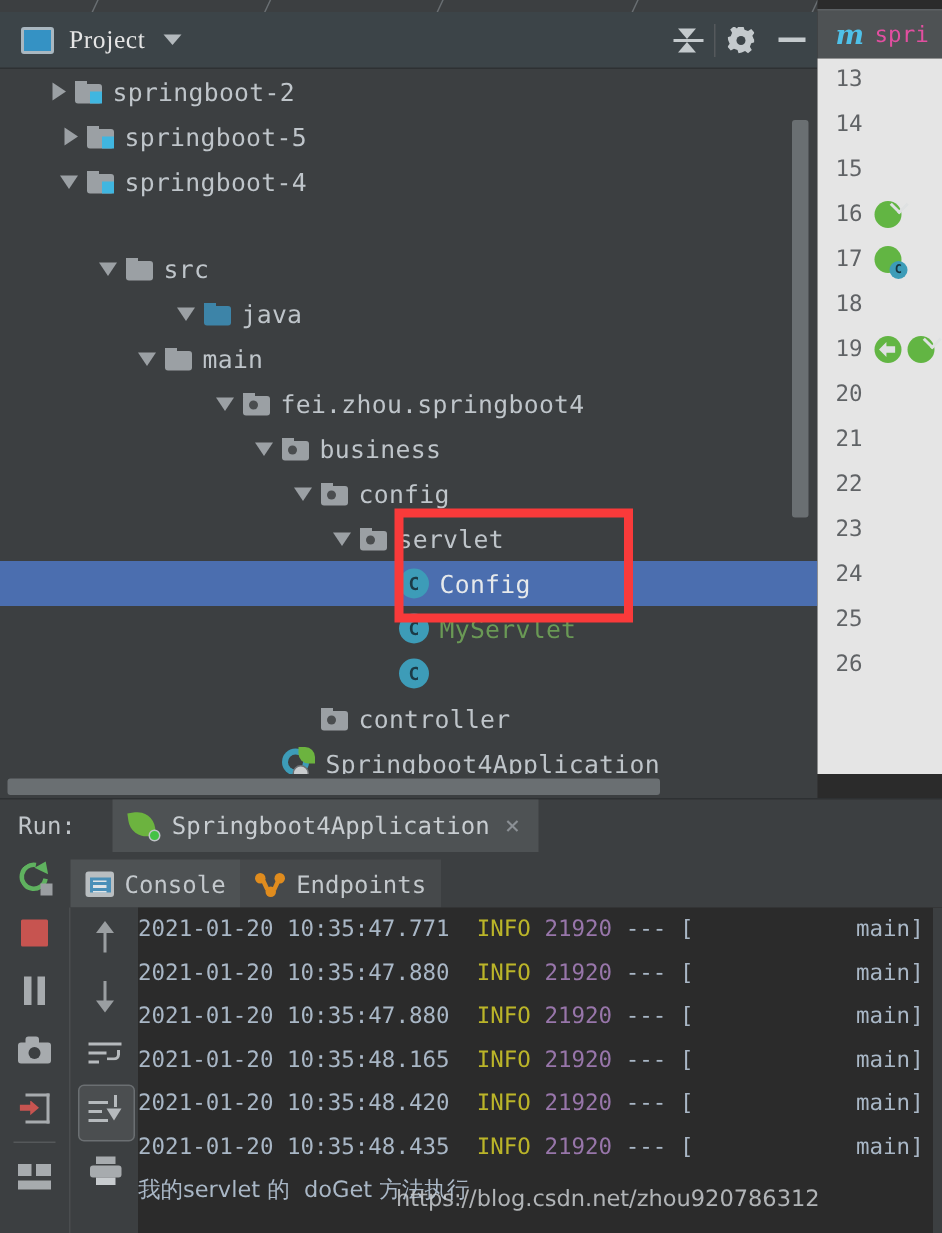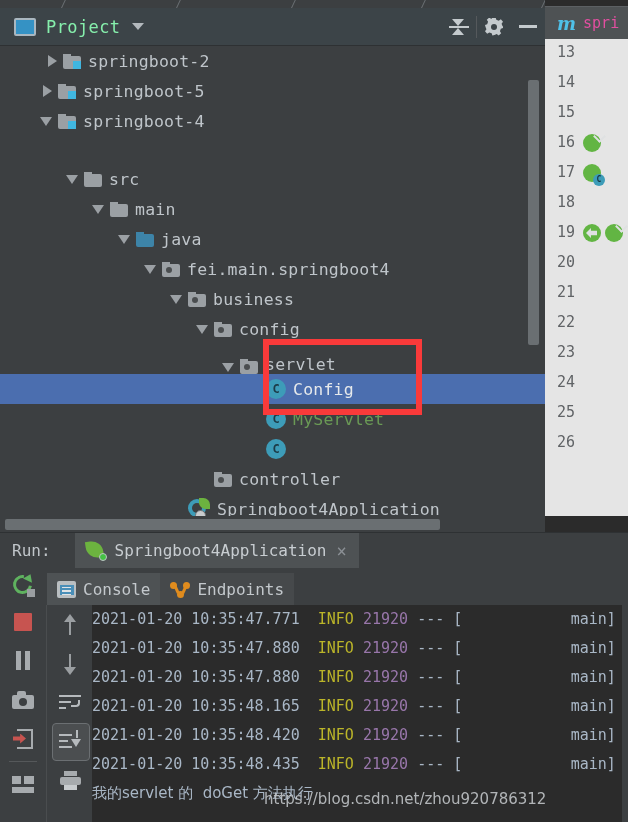--- a/index.html
+++ b/index.html
@@ -26,21 +26,21 @@
     background: #3c4448;
     display: flex; align-items: center;
     border-bottom: 1px solid #2e3133;
   }
   .ph-icon {
     width: 22px; height: 18px; margin-left: 14px; margin-right: 10px;
     border: 2px solid #a9b7c0; border-radius: 2px;
     background: #3592c4; position: relative; flex: 0 0 auto;
   }
   .ph-title {
-    color: #86efac; font-size: 17px; letter-spacing: .4px;
+    color: #e5e5e5; font-size: 17px; letter-spacing: .4px; font-family: Liberation Serif, serif;
   }
   .ph-caret {
     margin-left: 12px; width: 0; height: 0;
     border-left: 6px solid transparent; border-right: 6px solid transparent;
     border-top: 7px solid #b3b9bd;
   }
   .ph-tools {
     margin-left: auto; display: flex; align-items: center; height: 100%;
   }
   .ph-btn {
@@ -479,21 +479,21 @@
         <div class="gear"></div>
       </div>
       <div class="ph-btn">
         <div class="minus"></div>
       </div>
     </div>
   </div>
 
   <div class="tree">
     <div id="tree-rows">
-        <div class="row" style="padding-left: 45px;">
+        <div class="row" style="padding-left: 32px;">
           <span class="arrow right"></span>
           <span class="ico ico-module">
             <span class="tab"></span>
             <span class="f"></span>
             <span class="b"></span>
           </span>
           <span class="lbl">springboot-2</span>
         </div>
         <div class="row" style="padding-left: 40px;">
           <span class="arrow right"></span>
@@ -514,64 +514,64 @@
           <span class="lbl">springboot-4</span>
         </div>
         <div class="row" style="padding-left: 66px; margin-top: 28px;">
           <span class="arrow down"></span>
           <span class="ico ico-folder">
             <span class="tab"></span>
             <span class="f"></span>
           </span>
           <span class="lbl">src</span>
         </div>
+        <div class="row" style="padding-left: 118px;">
+          <span class="arrow down"></span>
+          <span class="ico ico-src">
+            <span class="tab"></span>
+            <span class="f"></span>
+          </span>
+          <span class="lbl">java</span>
+        </div>
         <div class="row" style="padding-left: 92px;">
           <span class="arrow down"></span>
           <span class="ico ico-folder">
             <span class="tab"></span>
             <span class="f"></span>
           </span>
           <span class="lbl">main</span>
         </div>
-        <div class="row" style="padding-left: 118px;">
-          <span class="arrow down"></span>
-          <span class="ico ico-src">
-            <span class="tab"></span>
-            <span class="f"></span>
-          </span>
-          <span class="lbl">java</span>
-        </div>
         <div class="row" style="padding-left: 144px;">
           <span class="arrow down"></span>
           <span class="ico ico-pkg">
             <span class="tab"></span>
             <span class="f"></span>
             <span class="d"></span>
           </span>
-          <span class="lbl">fei.main.springboot4</span>
+          <span class="lbl">fei.zhou.springboot4</span>
         </div>
         <div class="row" style="padding-left: 170px;">
           <span class="arrow down"></span>
           <span class="ico ico-pkg">
             <span class="tab"></span>
             <span class="f"></span>
             <span class="d"></span>
           </span>
           <span class="lbl">business</span>
         </div>
         <div class="row" style="padding-left: 196px;">
           <span class="arrow down"></span>
           <span class="ico ico-pkg">
             <span class="tab"></span>
             <span class="f"></span>
             <span class="d"></span>
           </span>
           <span class="lbl">config</span>
         </div>
-        <div class="row" style="padding-left: 222px; align-items: flex-end;">
+        <div class="row" style="padding-left: 222px;">
           <span class="arrow down"></span>
           <span class="ico ico-pkg">
             <span class="tab"></span>
             <span class="f"></span>
             <span class="d"></span>
           </span>
           <span class="lbl">servlet</span>
         </div>
         <div class="row sel" style="padding-left: 248px;">
           <span class="arrow none"></span>

